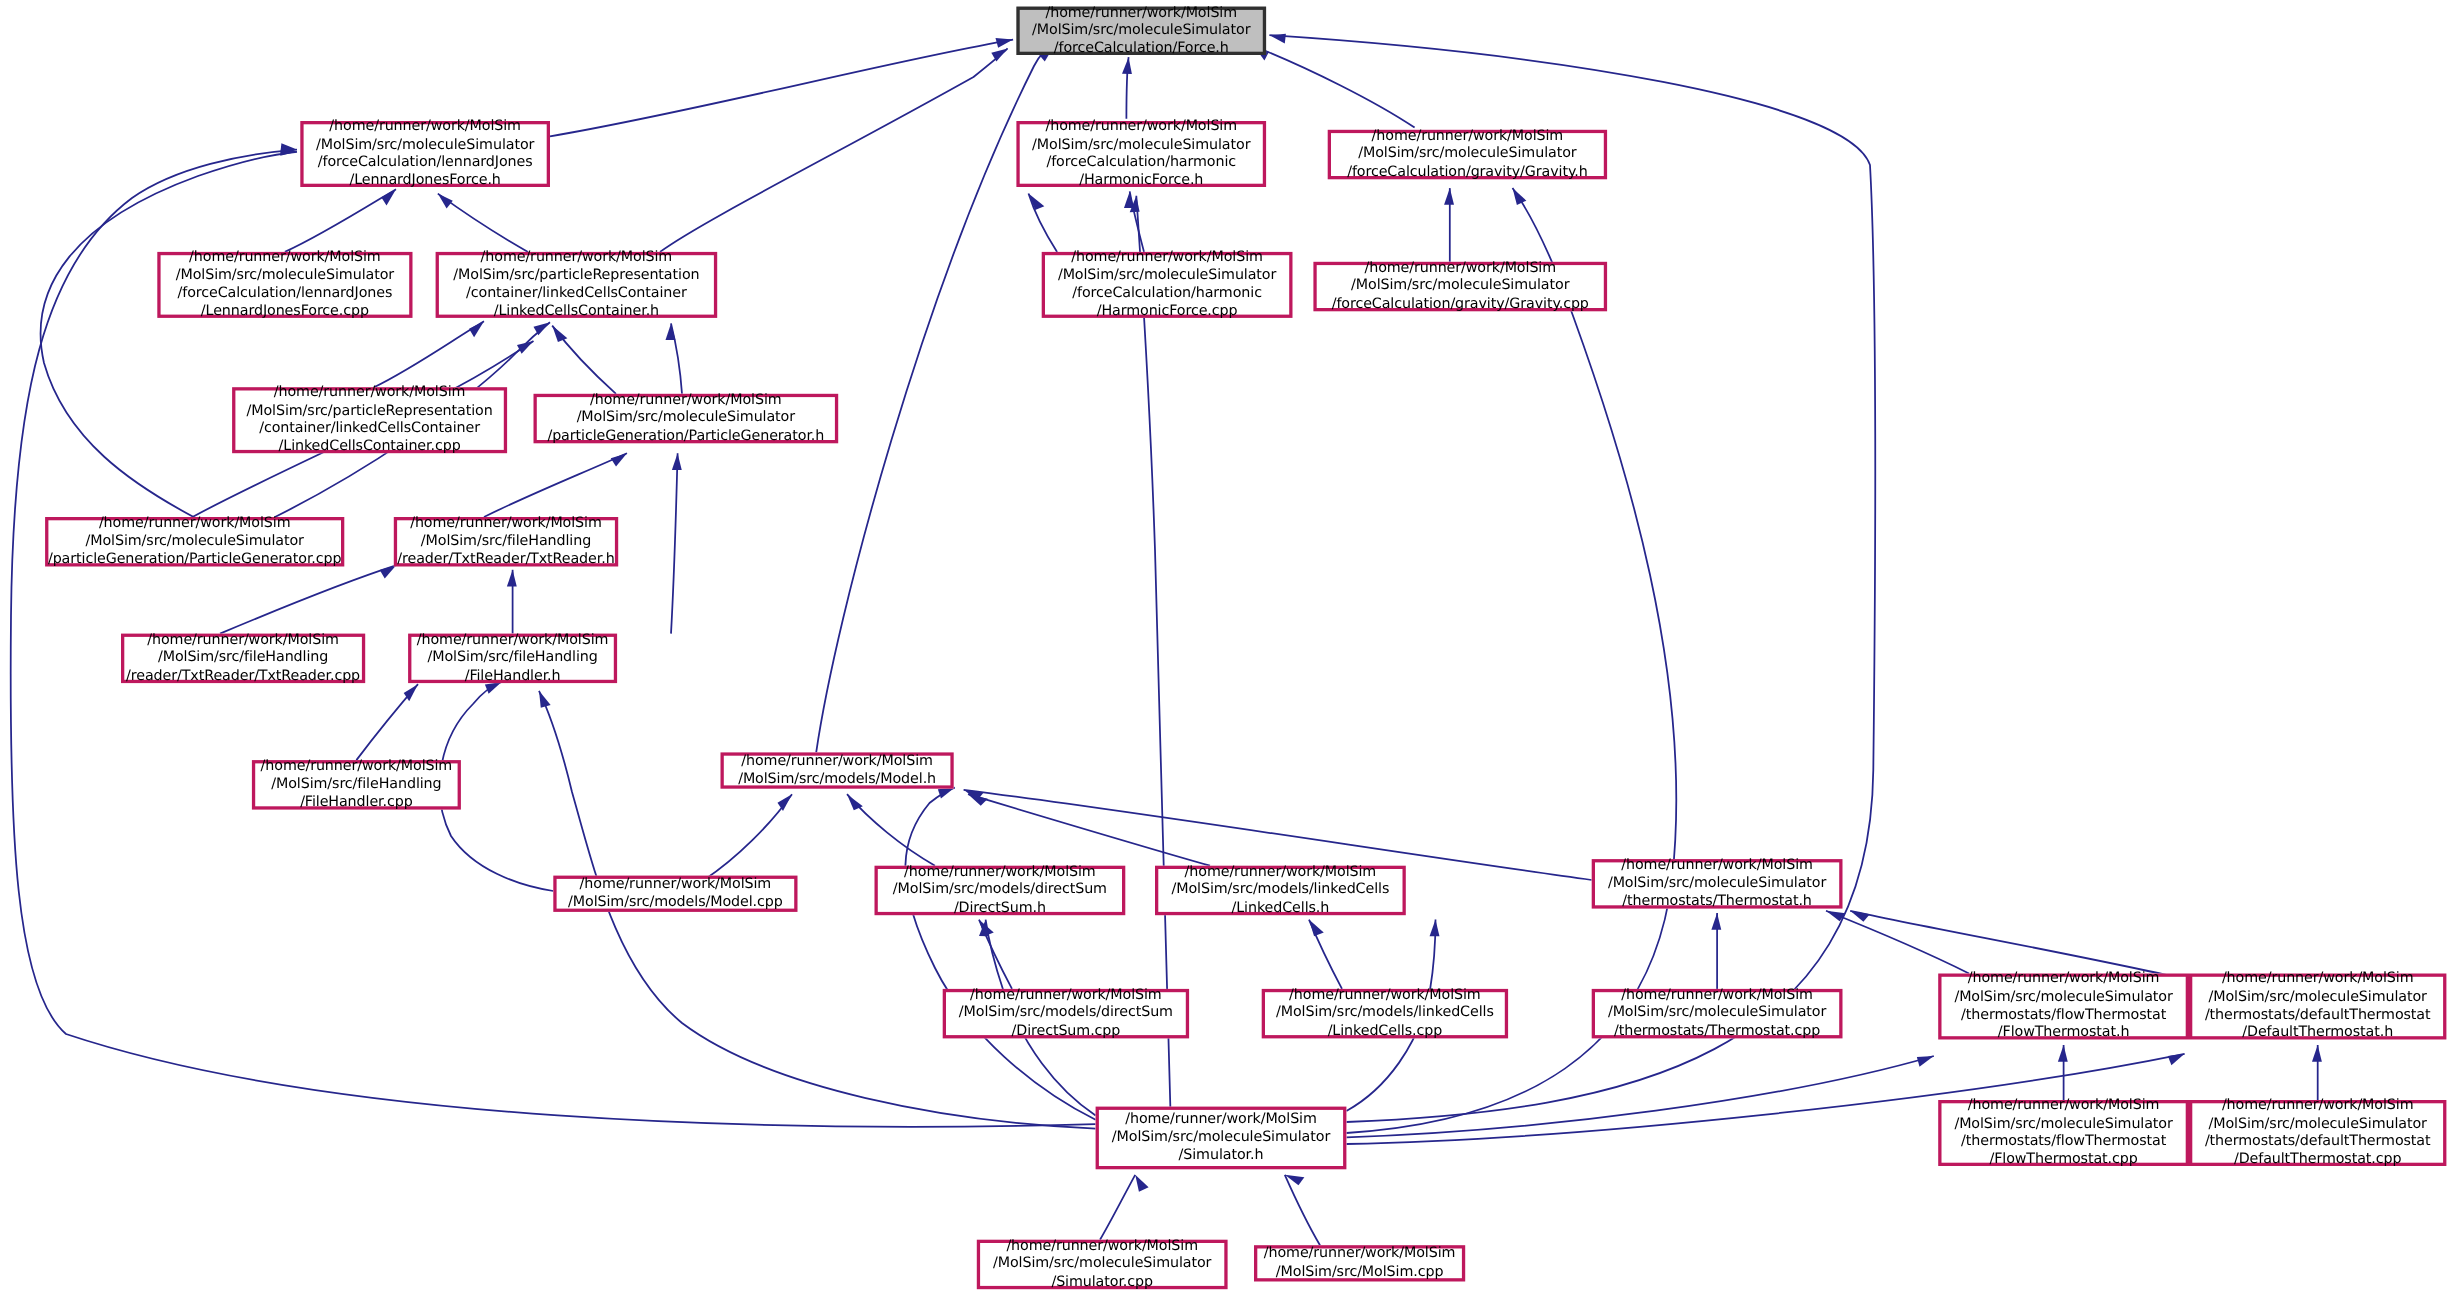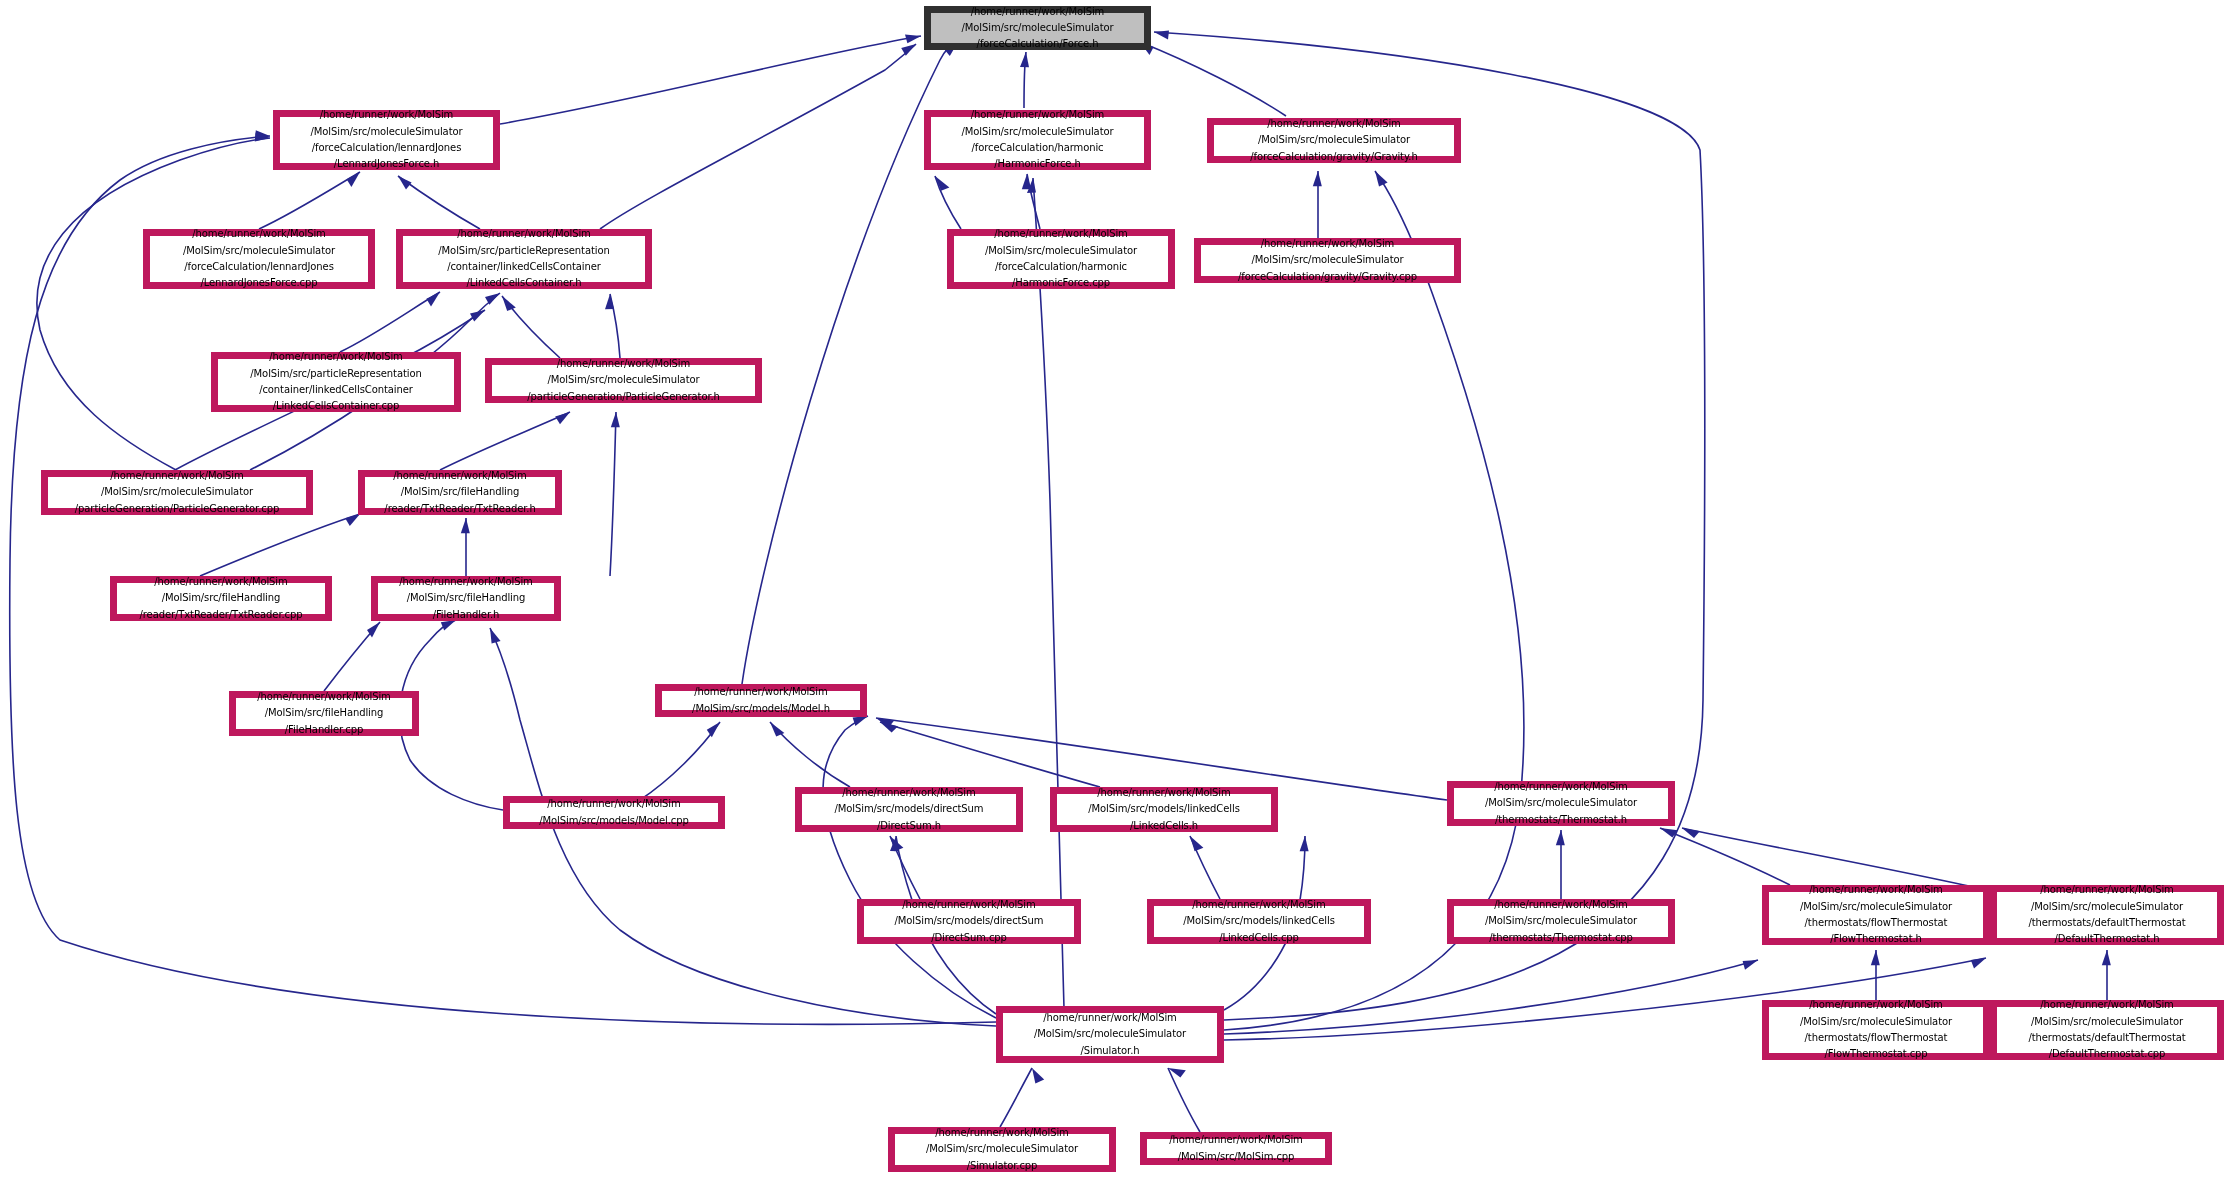--- a/index.html
+++ b/index.html
@@ -8,28 +8,28 @@
     width:2226px;
     height:1180px;
     background:#ffffff;
     font-family:"DejaVu Sans","Liberation Sans",sans-serif;
     overflow:hidden;
   }
   #edges{position:absolute;left:0;top:0;width:2226px;height:1180px;}
   .node{
     position:absolute;
     box-sizing:border-box;
-    border:7px solid #be185d;
+    border:3px solid #be185d;
     background:#ffffff;
     color:#000000;
     display:flex;
     align-items:center;
     justify-content:center;
     text-align:center;
-    font-size:10px;
+    font-size:13px;
     line-height:16.3px;
     white-space:pre;
     letter-spacing:-0.1px;
     z-index:5;
   }
   .node.root{
     background:#bfbfbf;
     border-color:#303030;
   }
   .node .lbl{display:block;}

